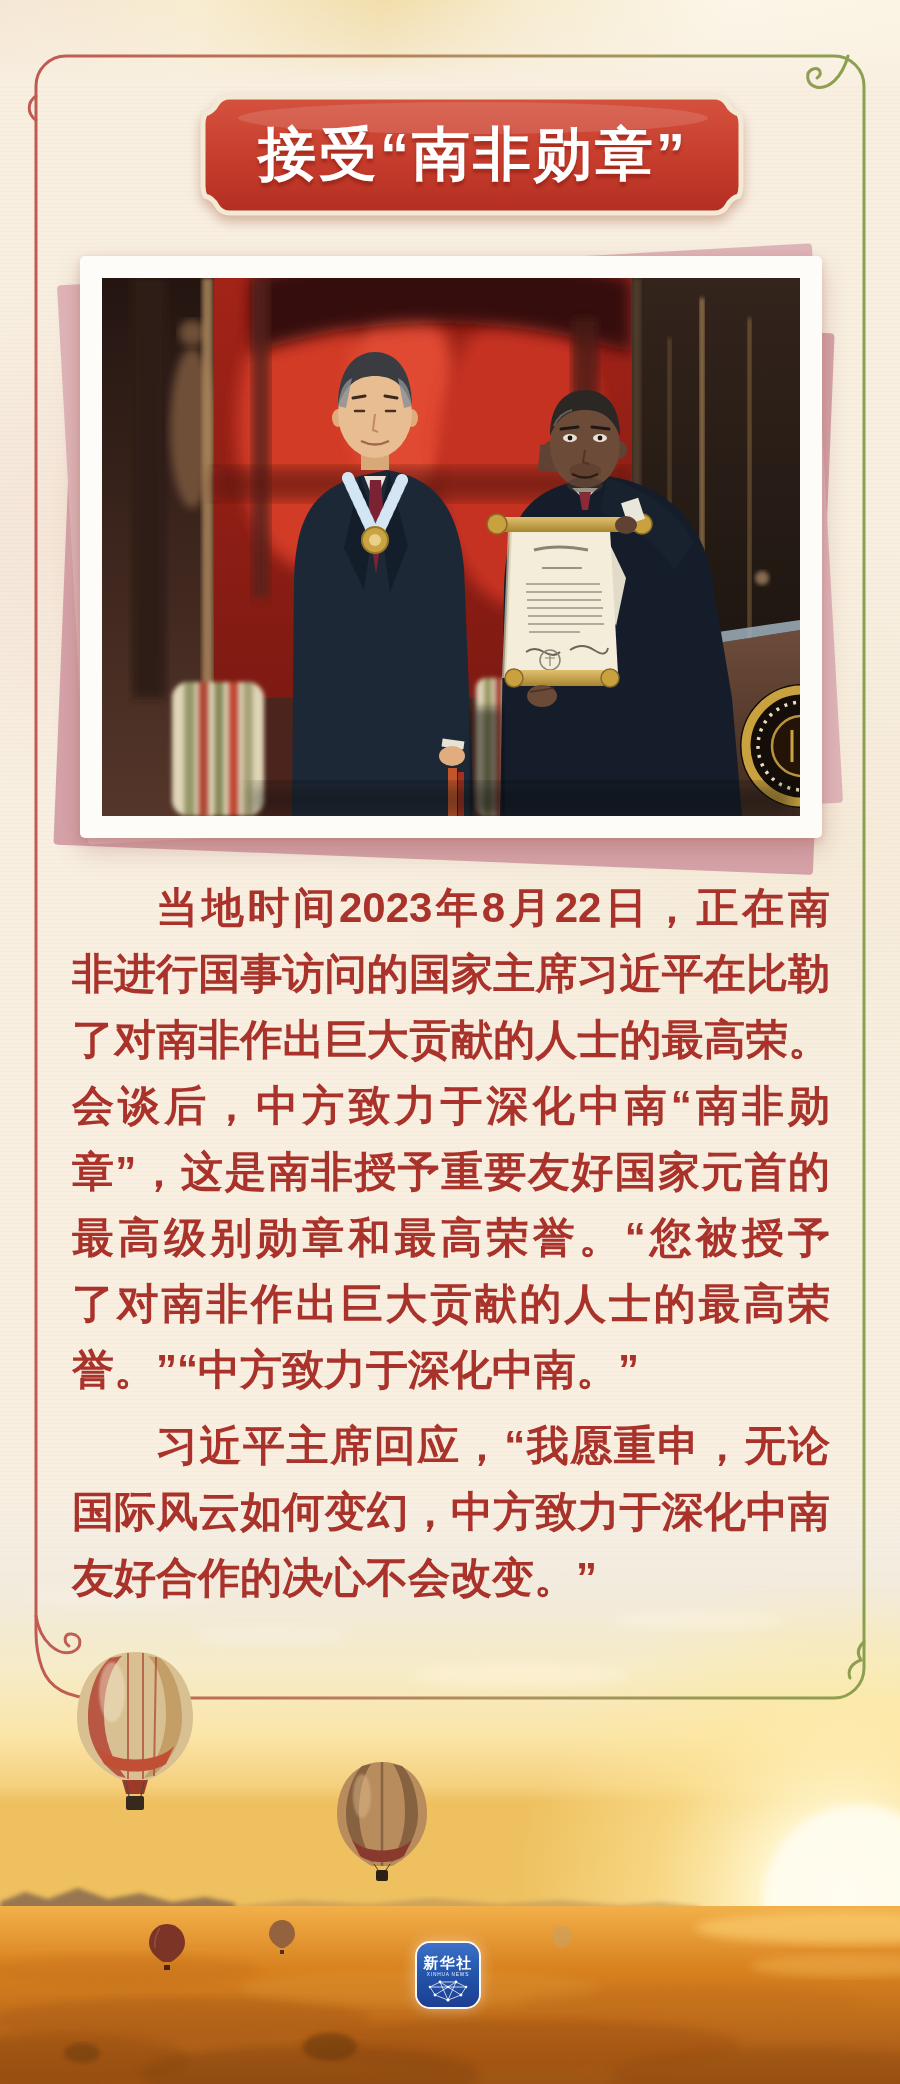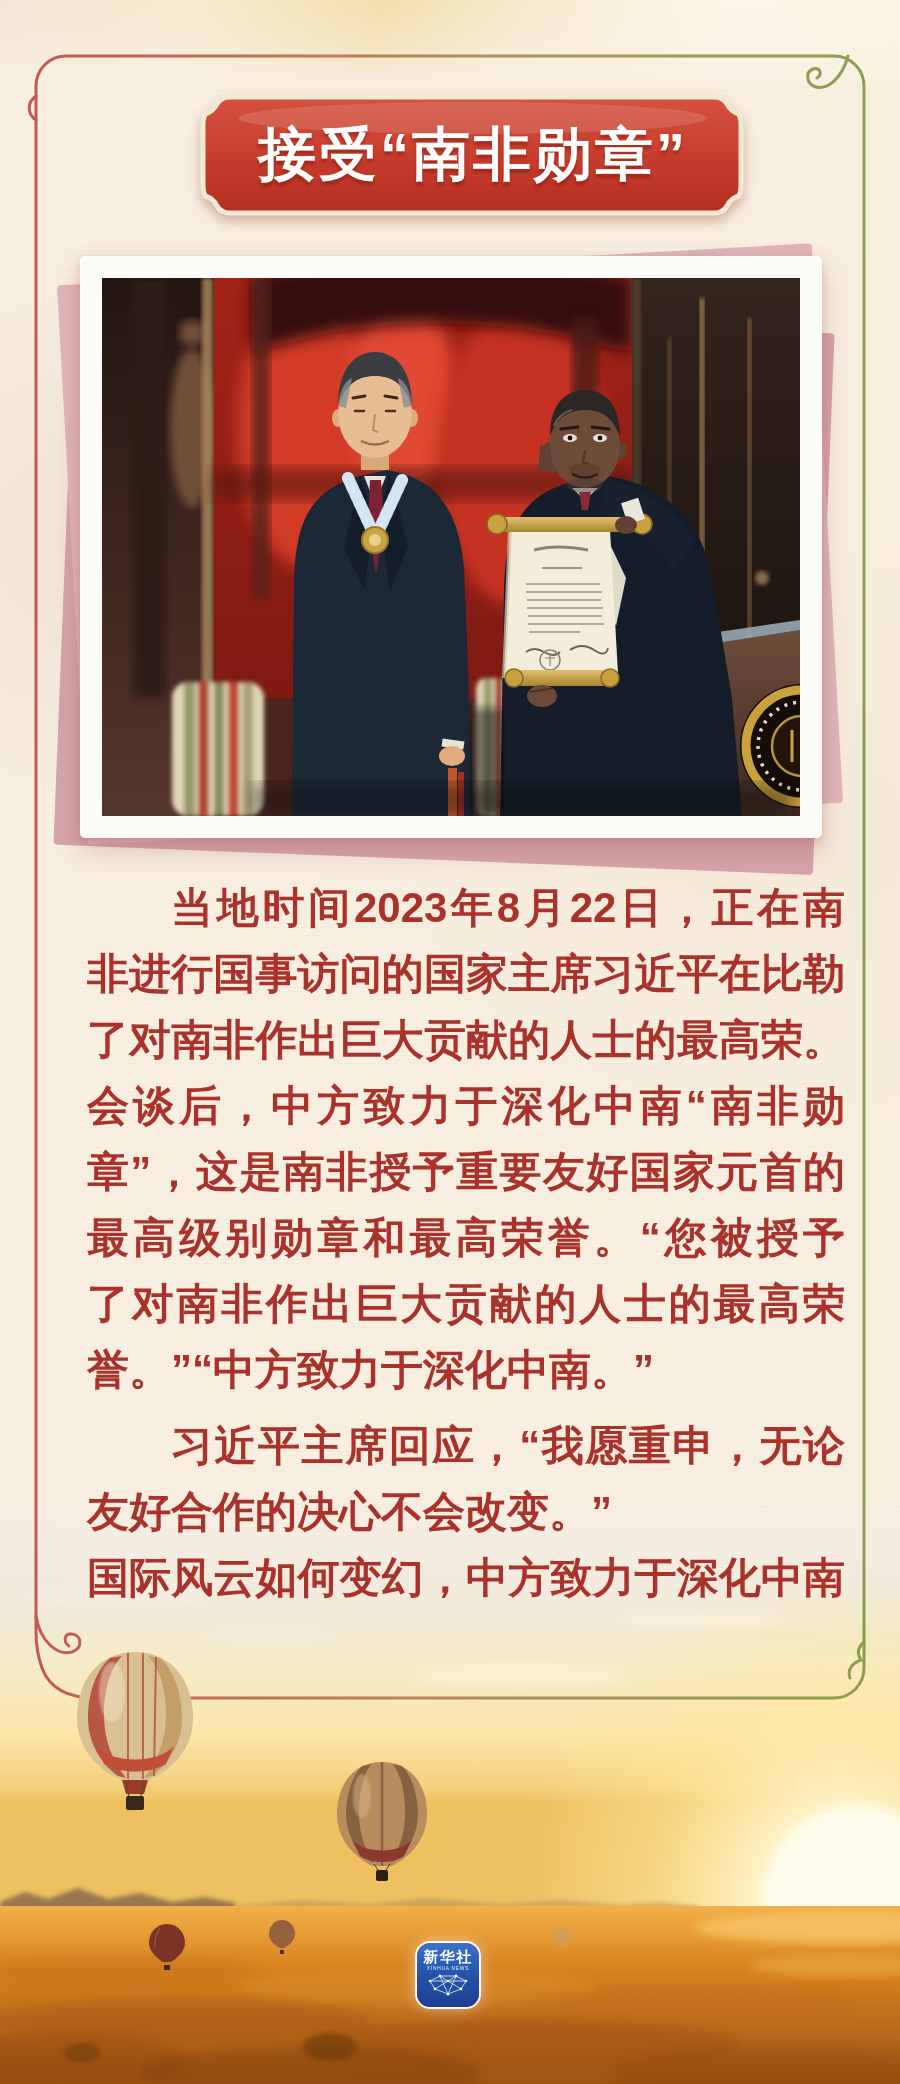--- a/index.html
+++ b/index.html
@@ -39,33 +39,33 @@
   }
   
   .card-b{position:absolute;left:64px;top:318px;width:760px;height:542px;background:#d5a3a9;transform:rotate(2.3deg);border-radius:4px;}
   .card-a{position:absolute;left:72px;top:264px;width:756px;height:560px;background:#dfb5b9;transform:rotate(-3.2deg);border-radius:4px;}
   .photo-card{
     position:absolute;left:80px;top:256px;width:742px;height:582px;background:#fdfcf8;border-radius:5px;
     box-shadow:0 12px 26px rgba(160,90,80,.30), 0 3px 8px rgba(160,90,80,.22);
   }
   .photo{position:absolute;left:22px;top:22px;width:698px;height:538px;overflow:hidden;background:#4a241d;}
   
-  .article{position:absolute;left:72px;top:875px;width:758px;color:#a9332b;font-size:42px;font-weight:600;margin-left:15px;}
+  .article{position:absolute;left:72px;top:875px;width:758px;color:#a9332b;font-size:42px;font-weight:600;}
   .tline{height:66px;line-height:66px;text-align:justify;text-align-last:justify;white-space:nowrap;}
   .tline.pstart{text-indent:84px;}
   .tline.plast{text-align-last:left;}
   .para2{margin-top:10px;}
   
   .logo{
     position:absolute;left:417px;top:1943px;width:62px;height:64px;border-radius:13px;
     background:linear-gradient(180deg,#3d72c8 0%,#2356ad 45%,#1c3f92 100%);
     box-shadow:0 0 0 2px rgba(255,255,255,.92), 0 0 16px rgba(255,255,255,.55);
     display:flex;flex-direction:column;align-items:center;overflow:hidden;
   }
-  .logo-cn{color:#fff;font-weight:800;font-size:15px;letter-spacing:1.5px;margin-top:6px;line-height:15px;}
+  .logo-cn{color:#fff;font-weight:800;font-size:15px;letter-spacing:1.5px;margin-top:12px;line-height:15px;}
   .logo-en{color:#e9f0fc;font-size:4.8px;letter-spacing:.8px;margin-top:2px;line-height:5px;}
 </style>
 </head>
 <body>
 
 <div class="paper"></div>
 <div class="top-sky"></div>
 
 <svg class="scene" width="900" height="584" viewBox="0 0 900 584">
   <defs>
@@ -330,22 +330,22 @@
     <div class="tline">非进行国事访问的国家主席习近平在比勒</div>
     <div class="tline">了对南非作出巨大贡献的人士的最高荣。</div>
     <div class="tline">会谈后，中方致力于深化中南“南非勋</div>
     <div class="tline">章”，这是南非授予重要友好国家元首的</div>
     <div class="tline">最高级别勋章和最高荣誉。“您被授予</div>
     <div class="tline">了对南非作出巨大贡献的人士的最高荣</div>
     <div class="tline plast">誉。”“中方致力于深化中南。”</div>
   </div>
   <div class="para2">
     <div class="tline pstart">习近平主席回应，“我愿重申，无论</div>
+    <div class="tline">国际风云如何变幻，中方致力于深化中南</div>
     <div class="tline plast">友好合作的决心不会改变。”</div>
-    <div class="tline">国际风云如何变幻，中方致力于深化中南</div>
   </div>
 </div>
 
 <svg class="frame-svg" width="900" height="2084" viewBox="0 0 900 2084">
   <defs>
     <linearGradient id="frameG" gradientUnits="userSpaceOnUse" x1="36" y1="0" x2="864" y2="0">
       <stop offset="0" stop-color="#c05a52"></stop>
         <stop offset=".35" stop-color="#bb7a5c"></stop>
       <stop offset=".55" stop-color="#ad9060"></stop>
         <stop offset="1" stop-color="#8ba04e"></stop>

